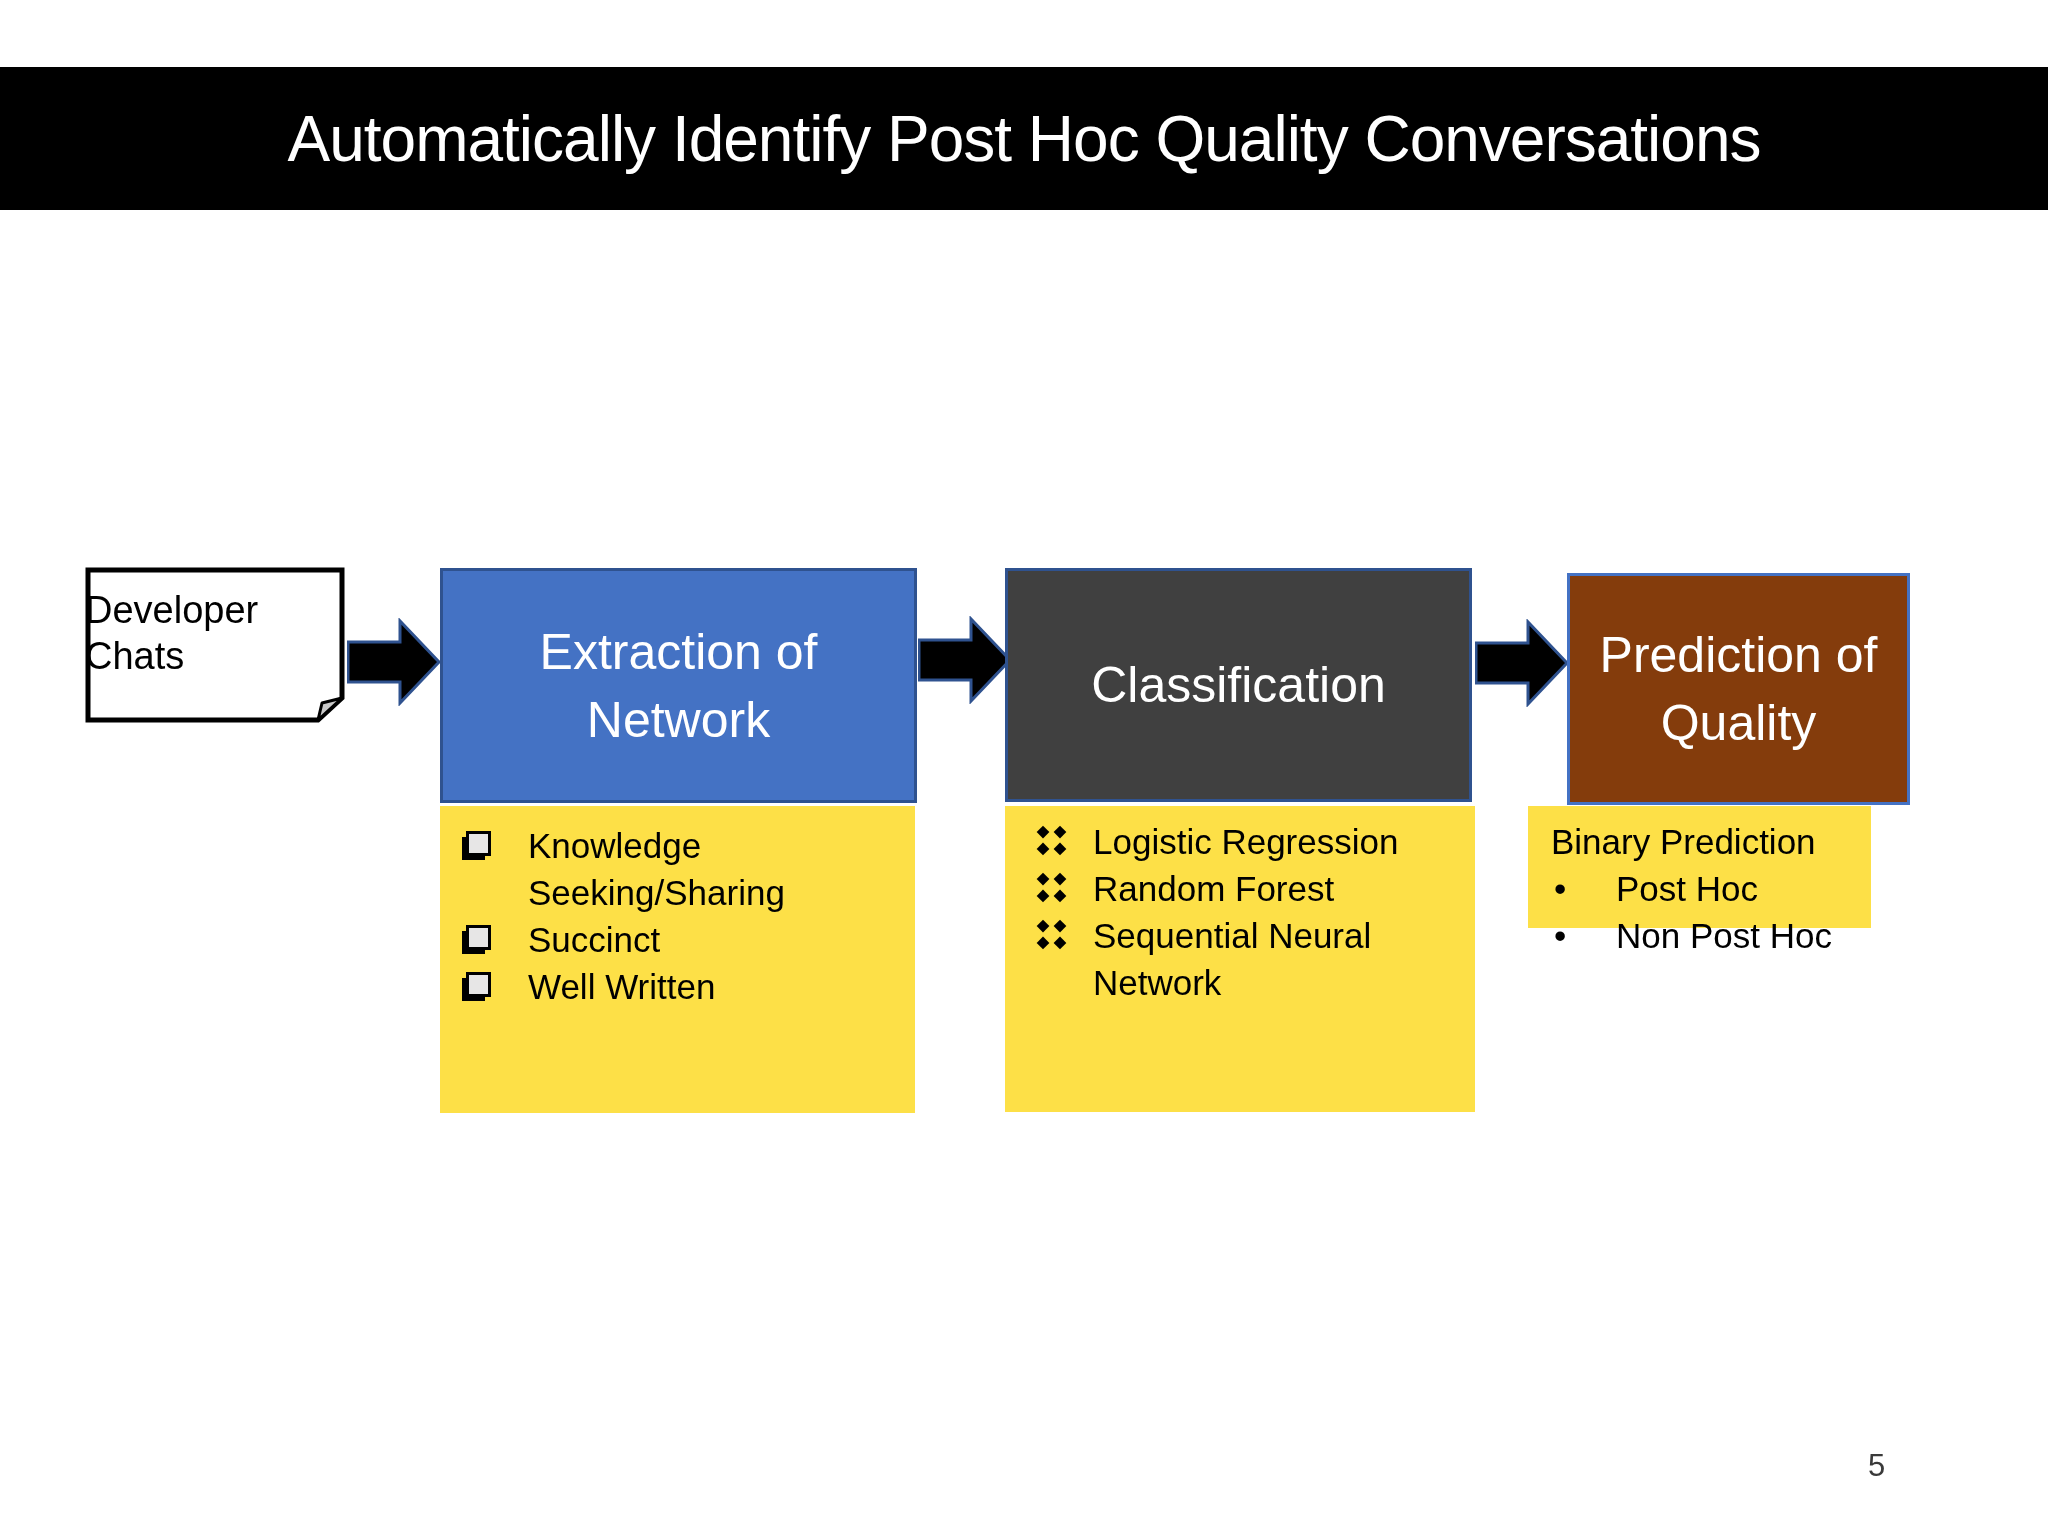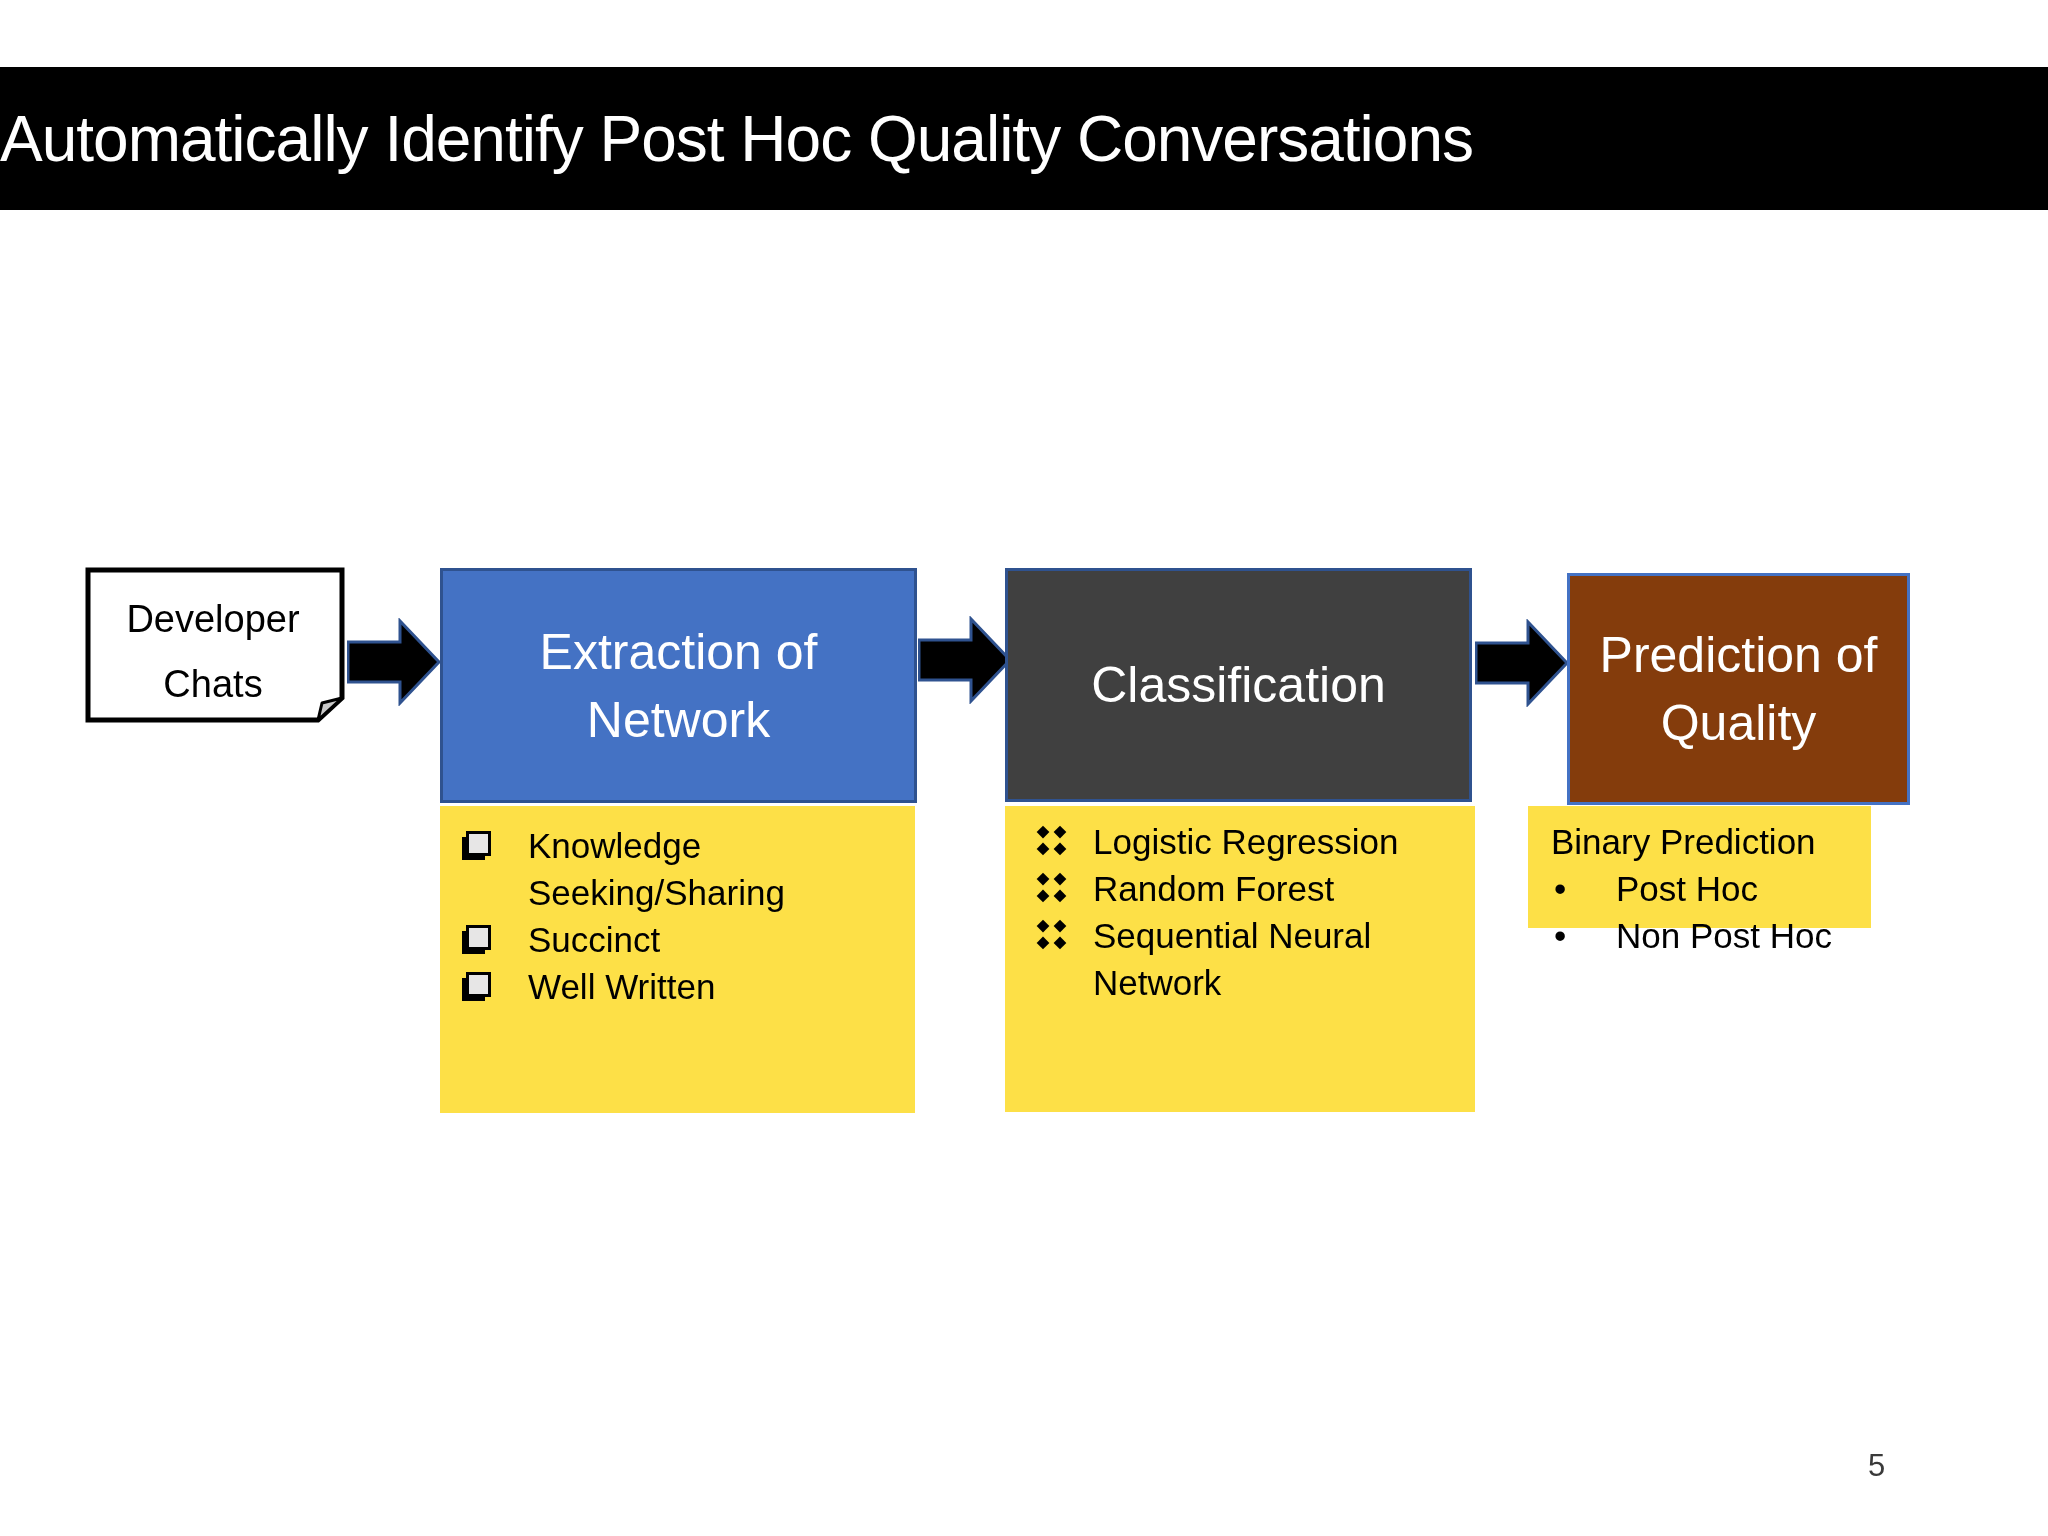--- a/index.html
+++ b/index.html
@@ -3,31 +3,31 @@
 <meta charset="utf-8">
 <style>
   html,body{margin:0;padding:0;}
   body{
     width:2048px;height:1536px;position:relative;background:#ffffff;
     font-family:"Liberation Sans", sans-serif;color:#000;overflow:hidden;
   }
   
   .title-bar{
     position:absolute;left:0;top:67px;width:2048px;height:143px;
-    background:#000;display:flex;align-items:center;
+    background:#000;display:flex;align-items:center;justify-content:center;
   }
   .title-bar h1{
     margin:0;color:#fff;font-size:64px;font-weight:400;letter-spacing:-1px;white-space:nowrap;
   }
   
   .note{position:absolute;left:85px;top:567px;width:260px;height:156px;}
   .note svg{position:absolute;left:0;top:0;}
   .note-label{
-    position:absolute;left:0;top:20px;width:256px;text-align:center;
-    font-size:38px;line-height:65px;color:#000;
+    position:absolute;left:0;top:20px;width:256px;
+    font-size:38px;line-height:46px;color:#000;
   }
   
   .arrow{position:absolute;}
   .arrow.a1{left:347px;top:618px;}
   .arrow.a2{left:918px;top:616px;}
   .arrow.a3{left:1475px;top:619px;}
   
   .stage-box{
     position:absolute;display:flex;align-items:center;justify-content:center;
     text-align:center;color:#fff;

